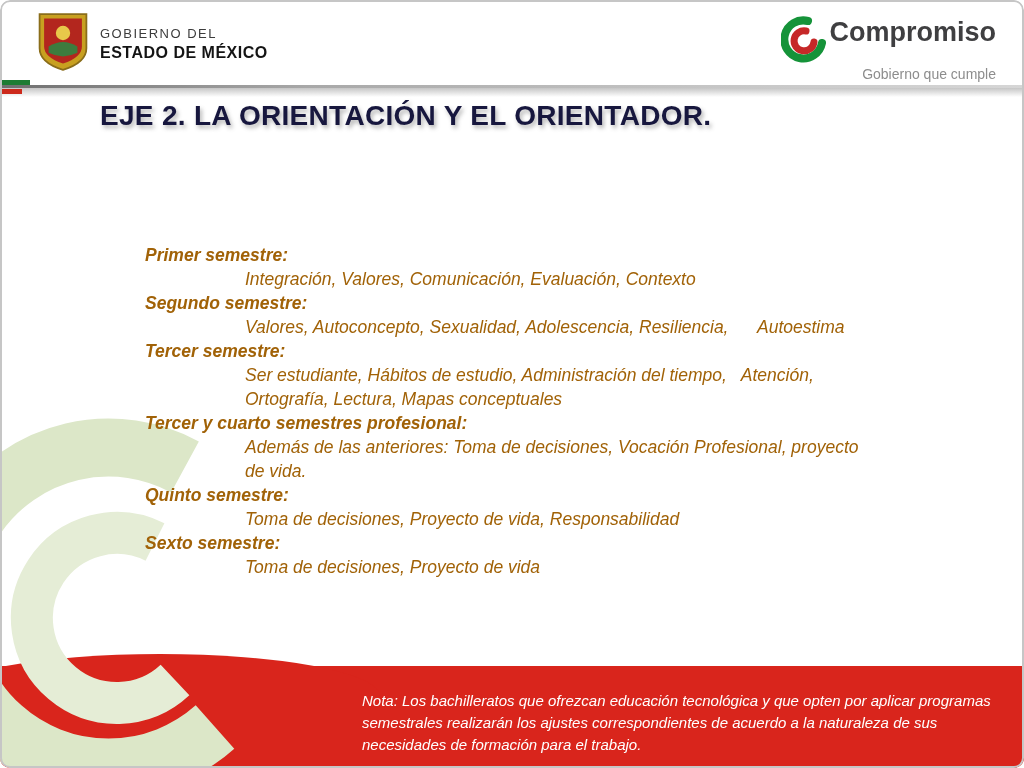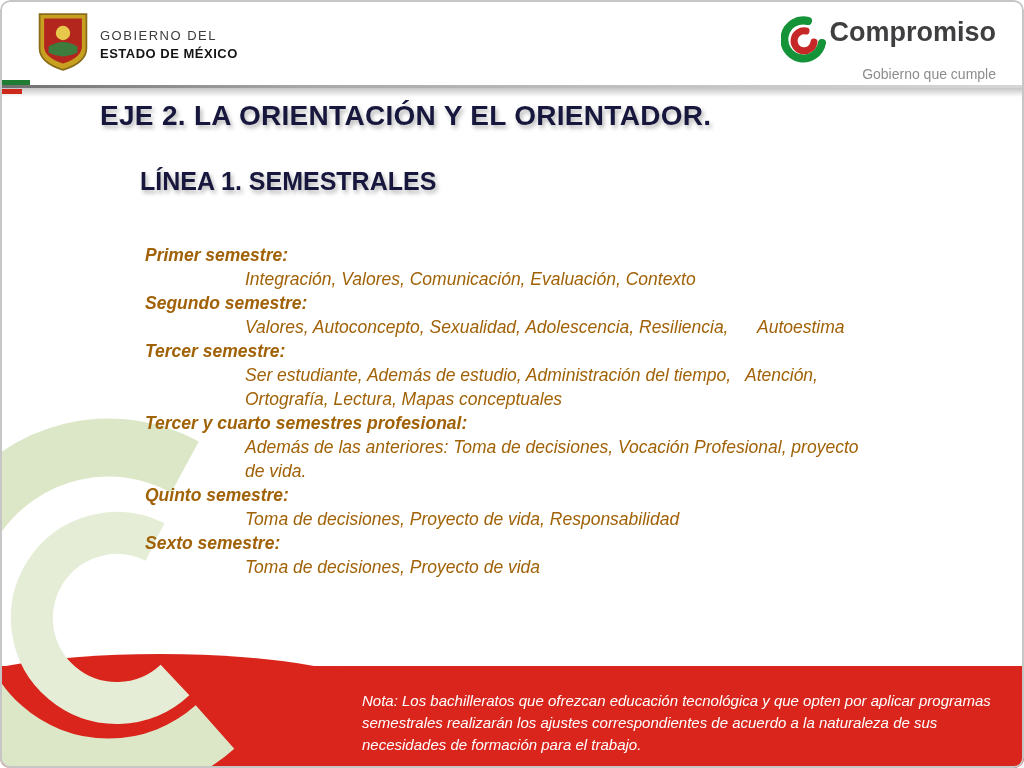--- a/index.html
+++ b/index.html
@@ -12,21 +12,21 @@
   .red-band::before { content:""; position:absolute; top:-12px; left:-60px; width:440px; height:42px;
                       background:#d9251c; border-radius:50% / 100% 100% 0 0; }
 
   
   .swirl-wrap { position:absolute; left:-70px; top:412px; z-index:2; }
 
   
   .logo-left { position:absolute; left:36px; top:10px; display:flex; align-items:center; gap:10px; z-index:3; }
   .gov-text { display:flex; flex-direction:column; gap:3px; }
   .gov-line1 { font-size:13px; color:#3c3c3c; letter-spacing:1.5px; }
-  .gov-line2 { font-size:13px; font-weight:bold; color:#141414; letter-spacing:.5px; }
+  .gov-line2 { font-size:16px; font-weight:bold; color:#141414; letter-spacing:.5px; }
 
   .logo-right { position:absolute; right:28px; top:16px; display:flex; align-items:flex-start; gap:0; z-index:3; }
   .brand-text { display:flex; flex-direction:column; }
   .brand { font-size:27px; font-weight:bold; color:#3f3f41; line-height:32px; }
   .tagline { font-size:14px; color:#8d8d8d; align-self:flex-end; margin-top:18px; }
 
   
   .rule { position:absolute; left:0; top:85px; width:100%; height:3px; z-index:2;
           background:linear-gradient(to right,#6f6f6f,#a8a8a8 30%,#c6c6c6 70%,#d6d6d6); }
   .rule-shadow { position:absolute; left:0; top:88px; width:100%; height:9px; z-index:2;
@@ -91,37 +91,36 @@
       <span class="tagline">Gobierno que cumple</span>
     </span>
   </div>
 
   <div class="rule-green"></div>
   <div class="rule-red"></div>
   <div class="rule"></div>
   <div class="rule-shadow"></div>
 
   <h1 class="title">EJE 2. LA ORIENTACIÓN Y EL ORIENTADOR.</h1>
-  <h2 class="subtitle">LÍNEA 1. SEMESTRALES</h2>
 
   <div class="content">
 
     <div class="item">
       <div class="heading">Primer semestre:</div>
       <div class="line">Integración, Valores, Comunicación, Evaluación, Contexto</div>
     </div>
 
     <div class="item">
       <div class="heading">Segundo semestre:</div>
       <div class="line">Valores, Autoconcepto, Sexualidad, Adolescencia, Resiliencia,      Autoestima</div>
     </div>
 
     <div class="item">
       <div class="heading">Tercer semestre:</div>
-      <div class="line">Ser estudiante, Además de estudio, Administración del tiempo,   Atención,</div>
+      <div class="line">Ser estudiante, Hábitos de estudio, Administración del tiempo,   Atención,</div>
       <div class="line">Ortografía, Lectura, Mapas conceptuales</div>
     </div>
 
 
     <div class="item">
       <div class="heading">Tercer y cuarto semestres profesional:</div>
       <div class="line">Además de las anteriores: Toma de decisiones, Vocación Profesional, proyecto</div>
       <div class="line">de vida.</div>
     </div>
 

